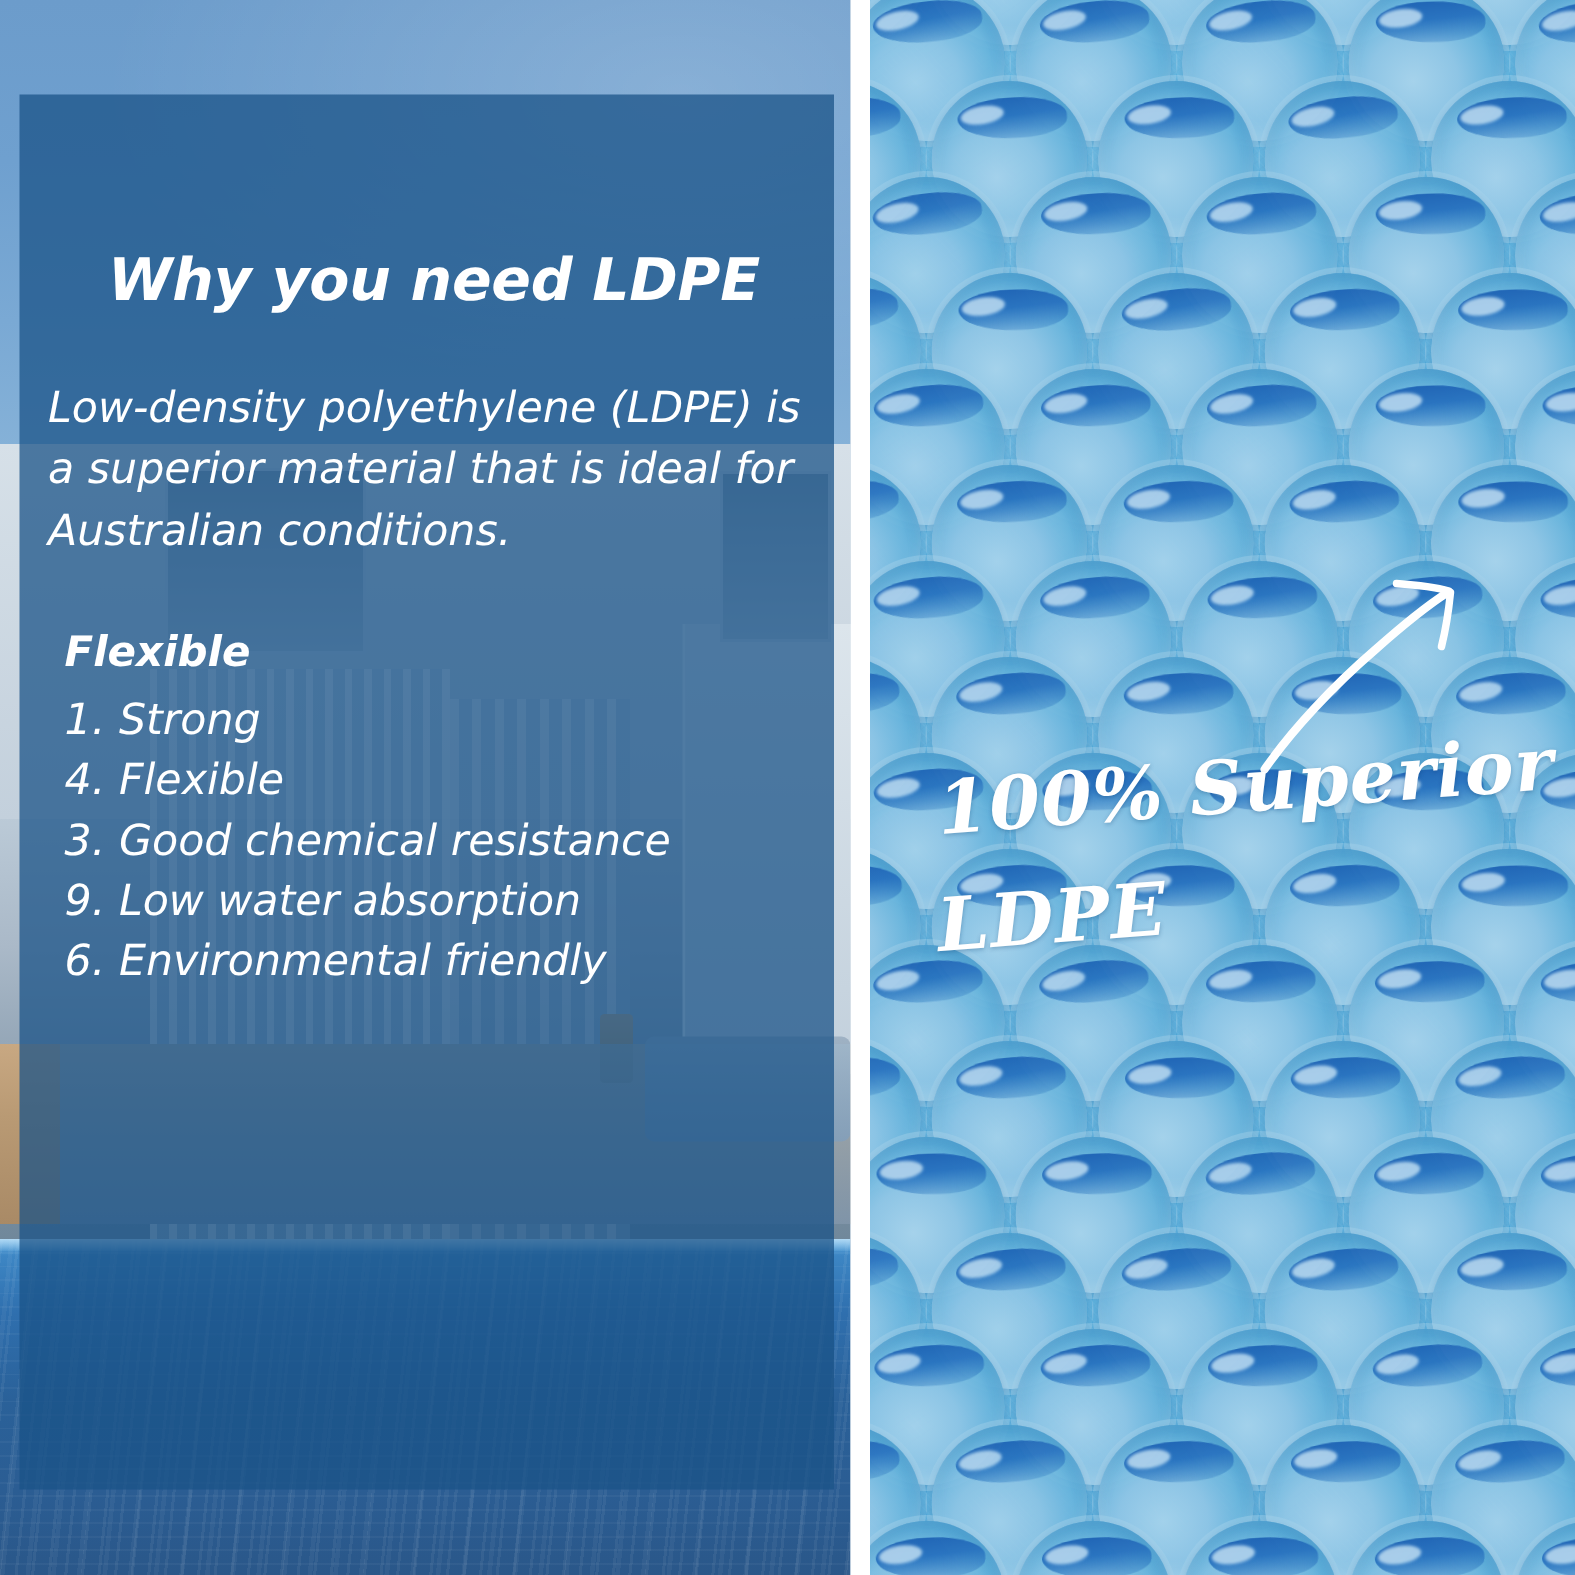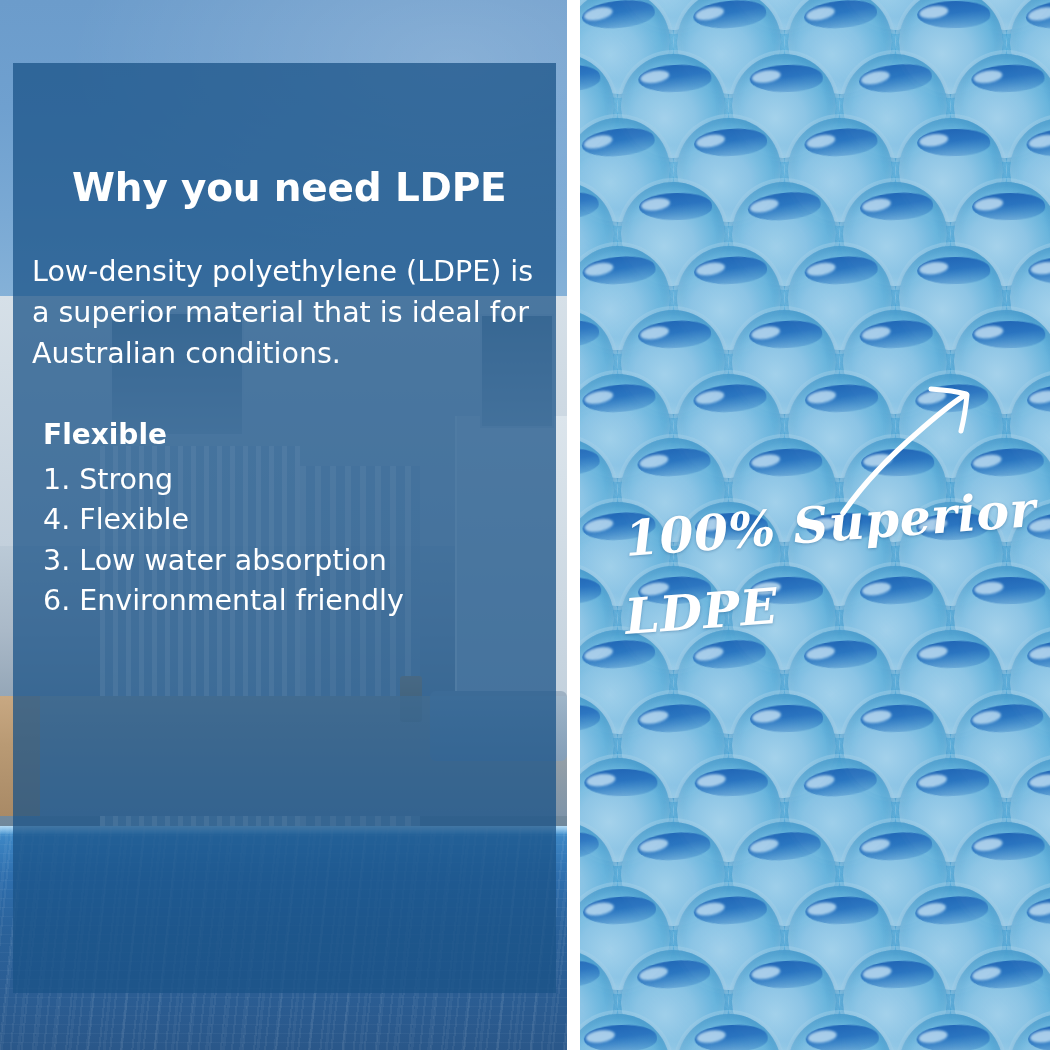--- a/index.html
+++ b/index.html
@@ -5,21 +5,21 @@
 <style>
   html,body{margin:0;padding:0;background:#ffffff;}
   body{
     width:1050px;height:1050px;overflow:hidden;
     font-family:"DejaVu Sans","Liberation Sans",sans-serif;
     -webkit-font-smoothing:antialiased;
   }
   .canvas{position:relative;width:1050px;height:1050px;background:#ffffff;overflow:hidden;}
 
   
-  .left-panel{position:absolute;left:0;top:0;width:567px;height:1050px;overflow:hidden;background:#2a5e8e;}
+  .left-panel{position:absolute;left:0;top:0;width:567px;height:1050px;overflow:hidden;background:#2a5e8e;font-style:italic;}
 
   
   .bg-sky{position:absolute;left:0;top:0;width:567px;height:306px;
     background:linear-gradient(180deg,#6c9ccb 0%,#6fa0cf 35%,#7aa9d4 70%,#86b2d8 100%);}
   .bg-sky:after{content:"";position:absolute;left:0;top:0;right:0;bottom:0;
     background:radial-gradient(ellipse at 80% 20%,rgba(255,255,255,.18),rgba(255,255,255,0) 60%);}
 
   .bg-building{position:absolute;left:0;top:296px;width:567px;height:540px;
     background:linear-gradient(180deg,#c9d6e0 0%,#cfdae3 6%,#cad7e1 24%,#bccbd8 45%,#aab9c8 62%,#95a7b8 74%,#7f93a6 86%,#6e8699 100%);}
   
@@ -169,21 +169,22 @@
 
       <div class="card-title">Why you need LDPE</div>
 
       <div class="card-intro">Low-density polyethylene (LDPE) is a superior material that is ideal for Australian conditions.</div>
 
       <div class="benefits-head">Flexible</div>
 
       <ul class="benefits-list">
         <li>1. Strong</li>
         <li>4. Flexible</li>
-        <li>3. Low water absorption</li>
+        <li>3. Good chemical resistance</li>
+        <li>9. Low water absorption</li>
         <li>6. Environmental friendly</li>
       </ul>
 
     </div>
   </div>
 
   <div class="gap"></div>
 
   <div class="right-panel">
     <div class="bubble-base"></div>

